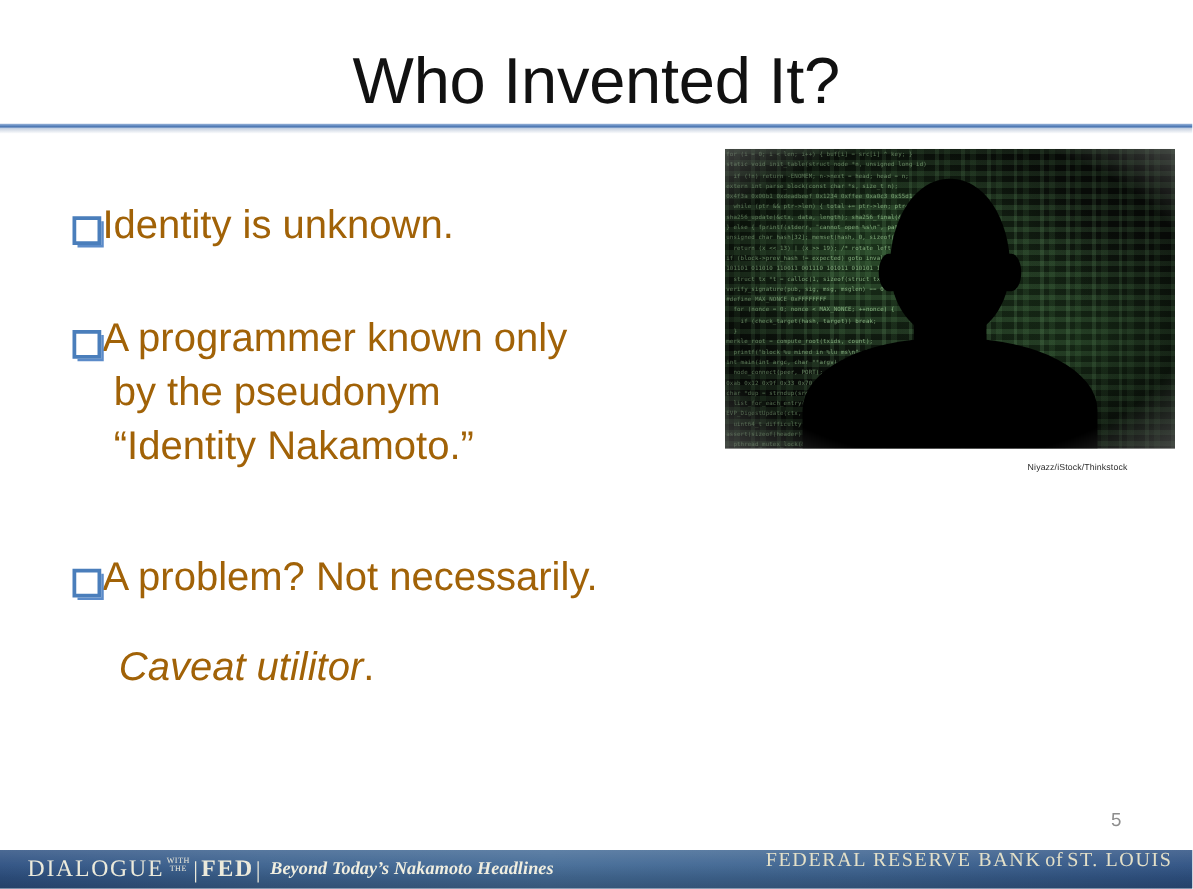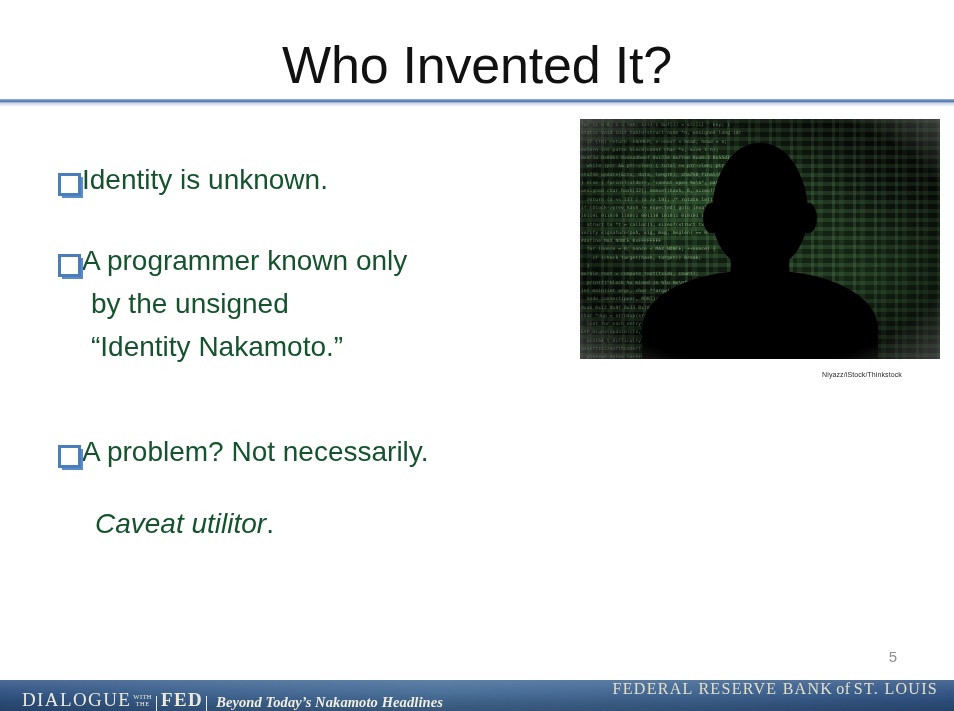--- a/index.html
+++ b/index.html
@@ -62,21 +62,21 @@
     left: 52px;
     top: 152px;
     width: 560px;
   }
 
   .bullet-block {
     position: relative;
     margin-bottom: 0;
   }
   .bullet-block.b1 { margin-top: 6px; }
-  .bullet-block.b2 { margin-top: 32px; }
+  .bullet-block.b2 { margin-top: 42px; }
   .bullet-block.b3 { margin-top: 62px; }
 
   .bullet-row {
     display: flex;
     align-items: flex-start;
   }
 
   .bullet-marker {
     position: relative;
     width: 30px;
@@ -97,23 +97,23 @@
     left: 6px;
     top: 6px;
     width: 17px;
     height: 17px;
     background: #ffffff;
     border: 3px solid #4a7ebb;
     box-sizing: content-box;
   }
 
   .bullet-text {
-    font-size: 28px;
+    font-size: 32px;
     line-height: 43px;
-    color: #14532d;
+    color: #a16207;
     font-weight: 400;
   }
   .bullet-line {
     white-space: nowrap;
   }
   .bullet-line.indent {
     padding-left: 9px;
   }
   .italic-line {
     font-style: italic;
@@ -296,21 +296,21 @@
     background: linear-gradient(to bottom, rgba(255,255,255,0.14) 0%, rgba(255,255,255,0.04) 38%, rgba(0,0,0,0.10) 72%, rgba(0,0,0,0.20) 100%);
     pointer-events: none;
   }
 
   .footer-left {
     position: absolute;
     left: 22px;
     top: 0;
     height: 31px;
     display: flex;
-    align-items: flex-end;
+    align-items: center;
     color: #eceadb;
     font-family: "Liberation Serif", serif;
     z-index: 2;
   }
   .dialogue-word {
     font-size: 19px;
     letter-spacing: 1.4px;
     font-weight: 400;
   }
   .with-the {
@@ -390,21 +390,21 @@
     </div>
 
     <div class="bullet-block b2">
       <div class="bullet-row">
         <div class="bullet-marker">
           <div class="sq-shadow"></div>
           <div class="sq-main"></div>
         </div>
         <div class="bullet-text">
           <div class="bullet-line">A programmer known only</div>
-          <div class="bullet-line indent">by the unsigned</div>
+          <div class="bullet-line indent">by the pseudonym</div>
           <div class="bullet-line indent">“Identity Nakamoto.”</div>
         </div>
       </div>
     </div>
 
     <div class="bullet-block b3">
       <div class="bullet-row">
         <div class="bullet-marker">
           <div class="sq-shadow"></div>
           <div class="sq-main"></div>

